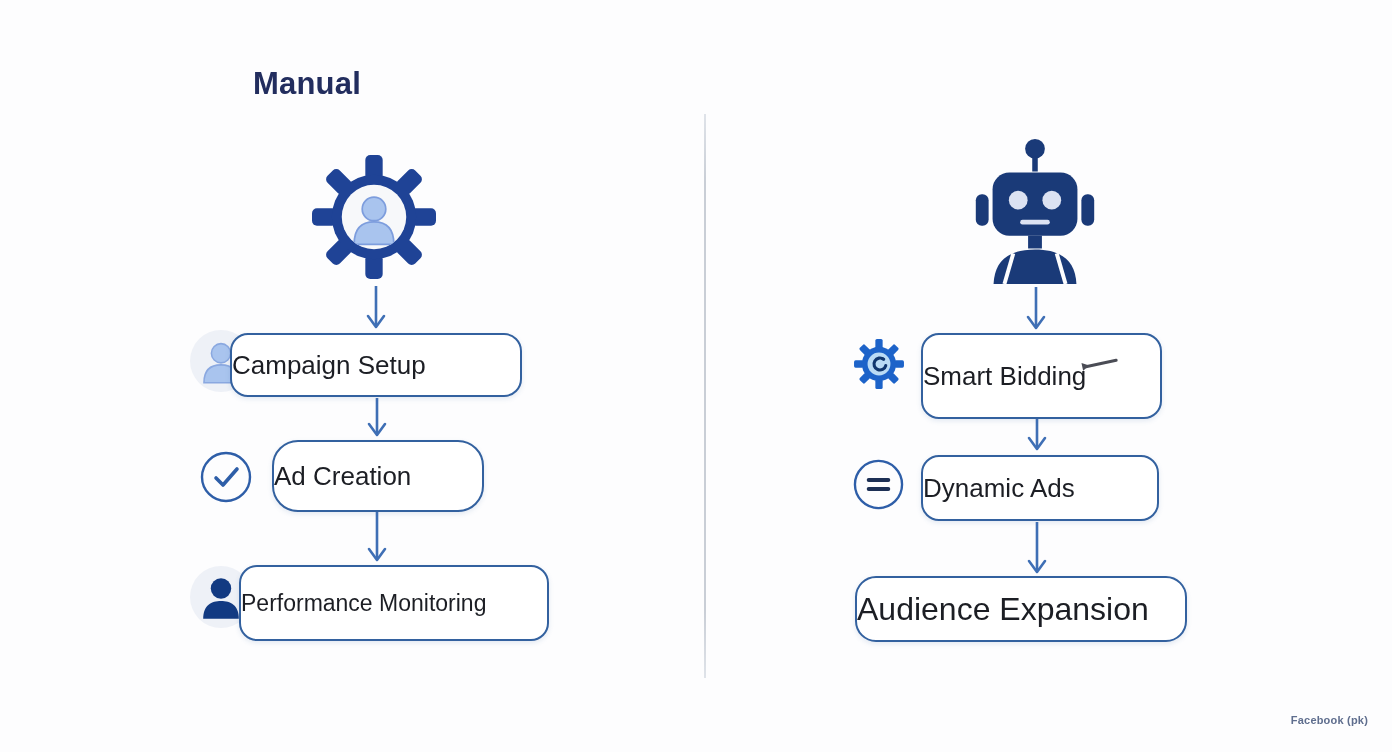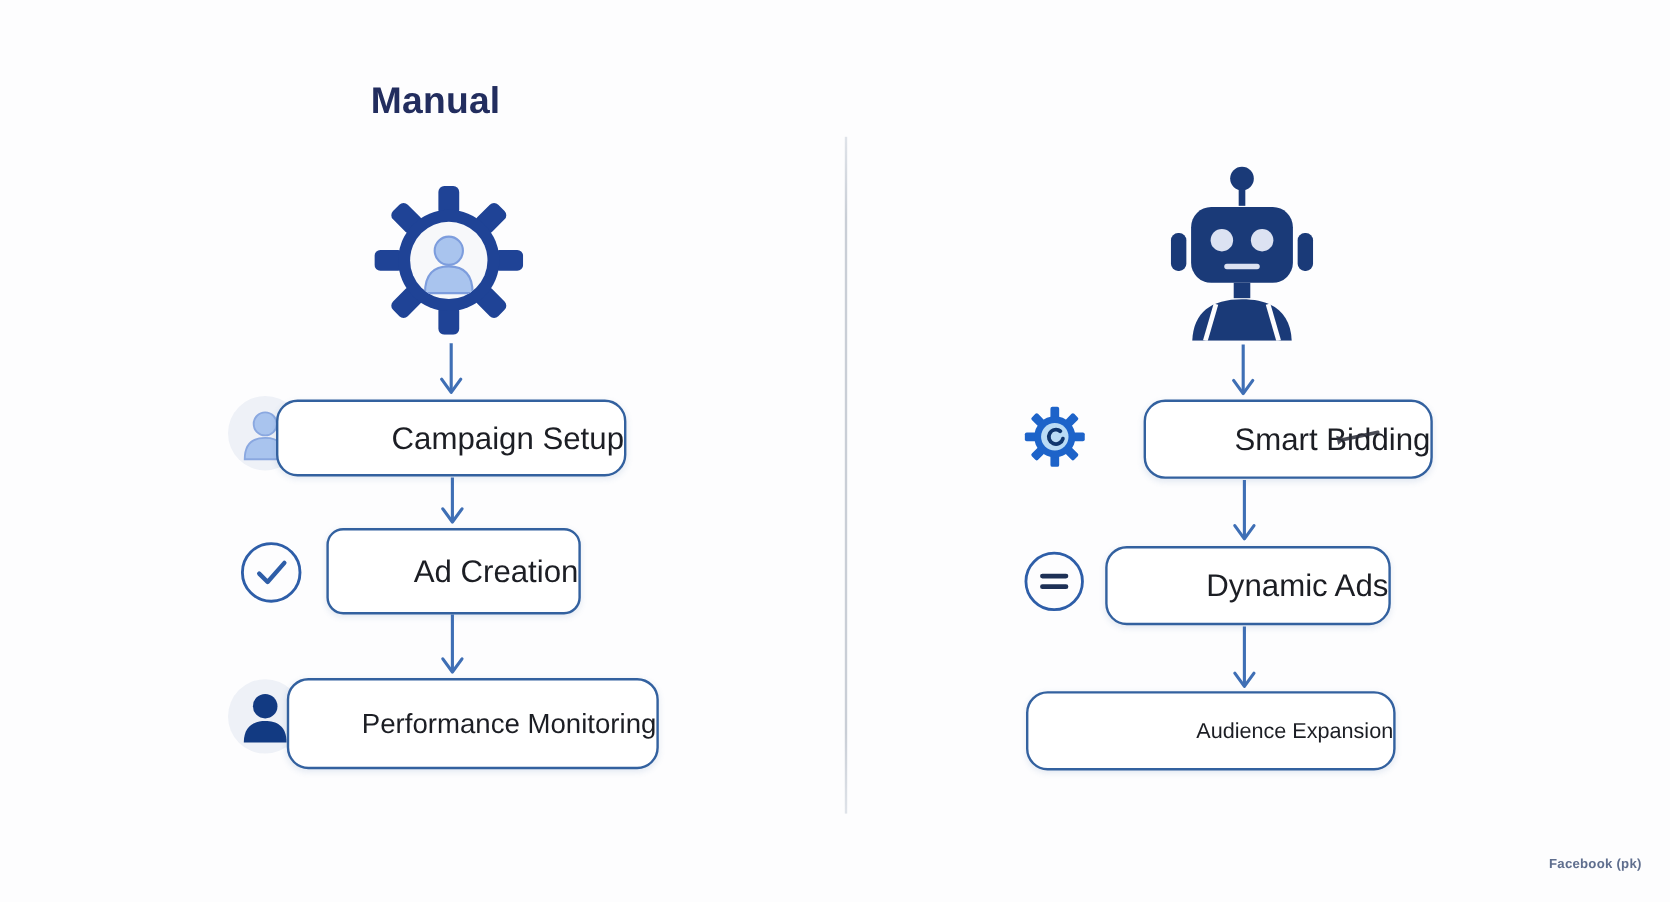--- a/index.html
+++ b/index.html
@@ -7,21 +7,21 @@
     width:1392px;height:752px;
     background:#fdfdfe;
     font-family:"Liberation Sans", sans-serif;
     overflow:hidden;
   }
   #canvas{position:relative;width:1392px;height:752px;background:#fdfdfe;}
 
   .col-title{
     position:absolute;
     font-size:31px;font-weight:700;color:#222d5e;
-    text-align:center;letter-spacing:.2px;
+    letter-spacing:.2px;
   }
   #title-manual{left:253px;top:66px;width:220px;}
   #title-automation{left:903px;top:66px;width:260px;}
 
   .hero-icon{position:absolute;}
   #gear-user{left:312px;top:155px;width:124px;height:124px;}
   #robot{left:972px;top:136px;width:126px;height:148px;}
 
   .arrow{position:absolute;width:22px;}
   #arrow-m1{left:365px;top:286px;height:48px;}
@@ -29,31 +29,31 @@
   #arrow-m3{left:366px;top:512px;height:55px;}
   #arrow-a1{left:1025px;top:287px;height:48px;}
   #arrow-a2{left:1026px;top:400px;height:56px;}
   #arrow-a3{left:1026px;top:522px;height:57px;}
 
   .step-box{
     position:absolute;
     background:#ffffff;
     border:2px solid #33619f;
     border-radius:18px;
-    display:flex;align-items:center;justify-content:flex-end;
+    display:flex;align-items:center;justify-content:flex-start;
     color:#1c1e24;
     box-shadow:0 2px 5px rgba(70,110,170,.14);
     box-sizing:border-box;
   }
   #box-campaign{left:230px;top:333px;width:292px;height:64px;font-size:26px;}
-  #box-adcreation{left:272px;top:440px;width:212px;height:72px;font-size:26px;border-radius:14px;}
+  #box-adcreation{left:272px;top:440px;width:212px;height:72px;font-size:26px;border-radius:26px;}
   #box-performance{left:239px;top:565px;width:310px;height:76px;font-size:23px;}
-  #box-smart{left:921px;top:333px;width:241px;height:66px;font-size:26px;margin-left:32px;}
+  #box-smart{left:921px;top:333px;width:241px;height:86px;font-size:26px;}
   #box-dynamic{left:921px;top:455px;width:238px;height:66px;font-size:26px;}
-  #box-audience{left:855px;top:576px;width:308px;height:66px;font-size:18px;}
+  #box-audience{left:855px;top:576px;width:332px;height:66px;font-size:32px;border-radius:21px;}
 
   .side-icon{position:absolute;}
   #avatar-campaign{left:190px;top:330px;width:62px;height:62px;}
   #check-adcreation{left:199px;top:450px;width:54px;height:54px;}
   #avatar-performance{left:190px;top:566px;width:62px;height:62px;}
   #gearbadge-smart{left:853px;top:338px;width:52px;height:52px;}
   #equals-dynamic{left:852px;top:458px;width:53px;height:53px;}
 
   .avatar-circle{
     width:100%;height:100%;border-radius:50%;

